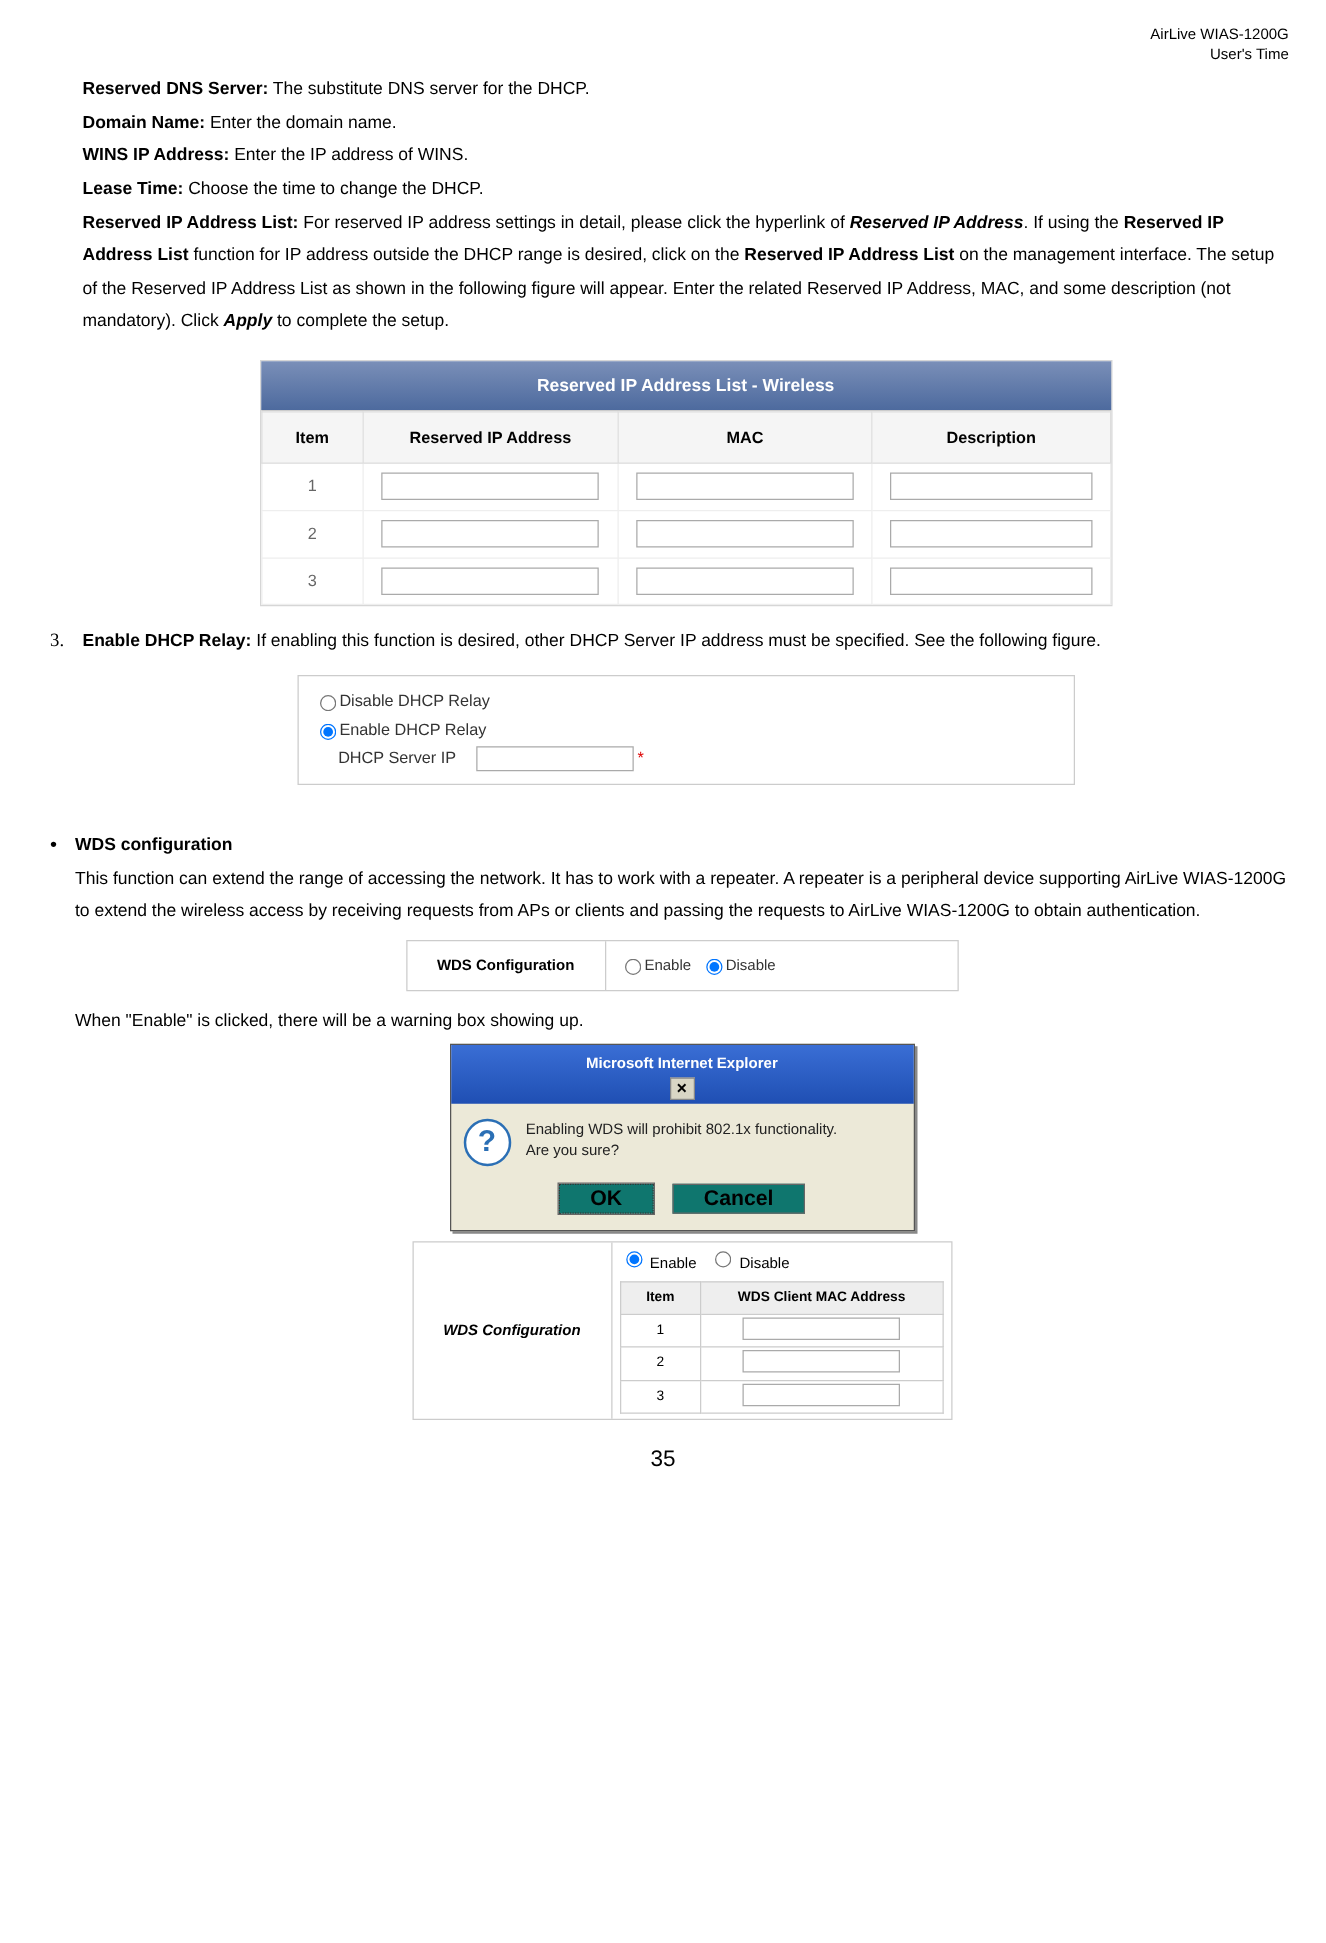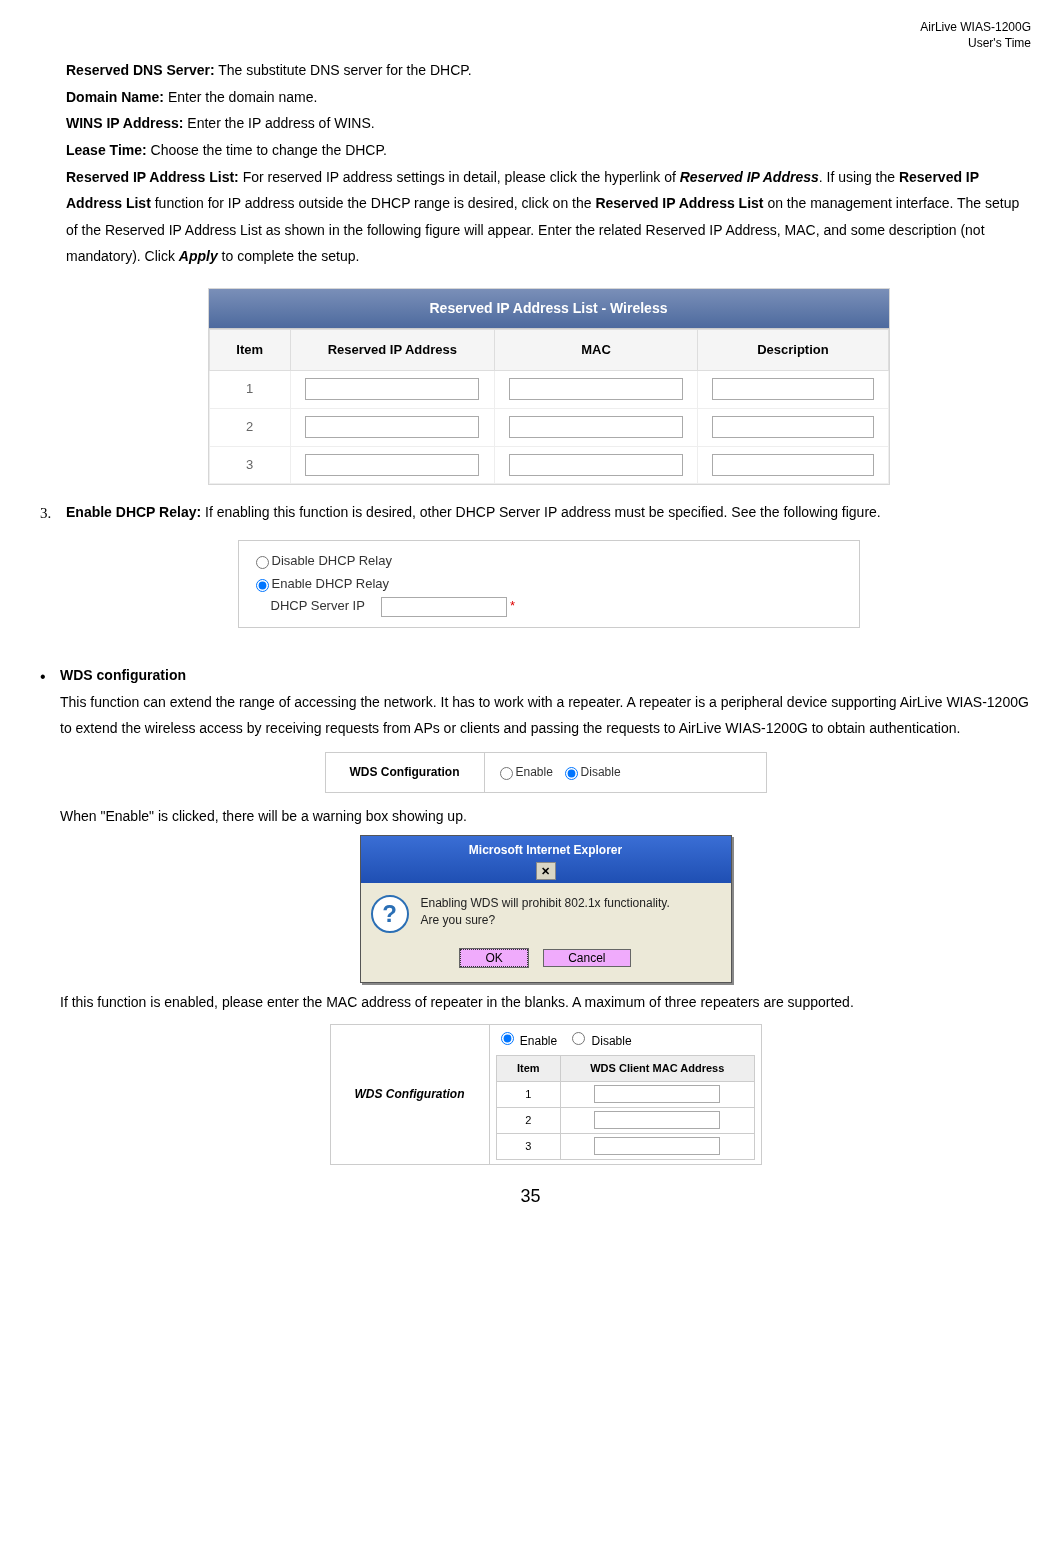--- a/index.html
+++ b/index.html
@@ -144,22 +144,22 @@
   .fig4 .qicon {
     width:34px; height:34px; border-radius:50%;
     border:2px solid #2b6fb5; color:#2b6fb5;
     display:flex; align-items:center; justify-content:center;
     font-size:24px; font-weight:bold; background:#fff;
     margin-right:12px; flex:0 0 34px;
   }
   .fig4 .msg { line-height:1.4; color:#222; }
   .fig4 .btns { text-align:center; padding: 6px 0 12px 0;}
   .fig4 button {
-    font-size:12px; padding:1px 24px;
-    border:1px solid #666; background:#f0abfc; margin:0 6px;
+    font-size:17px; padding:1px 24px;
+    border:1px solid #666; background:#0f766e; margin:0 6px;font-weight:bold;
   }
   .fig4 .ok { border:1px dotted #333; outline:1px solid #666; }
 
   
   .fig5 {
     margin: 8px auto 8px auto;
     width:430px;
     border:1px solid #ccc;
     display:flex;
     font-size:12px;
@@ -287,21 +287,20 @@
           <span>Enabling WDS will prohibit 802.1x functionality.</span><br>
           <span>Are you sure?</span>
         </div>
       </div>
       <div class="btns">
         <button class="ok">OK</button>
         <button>Cancel</button>
       </div>
     </div>
 
-    <div>If this function is enabled, please enter the MAC address of repeater in the blanks. A maximum of three repeaters are supported.</div>
 
     <div class="fig5">
       <div class="l">WDS Configuration</div>
       <div class="r">
         <div style="margin-bottom:3px;">
           <input type="radio" name="wds2" checked="" style=""> <span>Enable</span>
           &nbsp;
           <input type="radio" name="wds2" style=""> <span>Disable</span>
         </div>
         <table>

